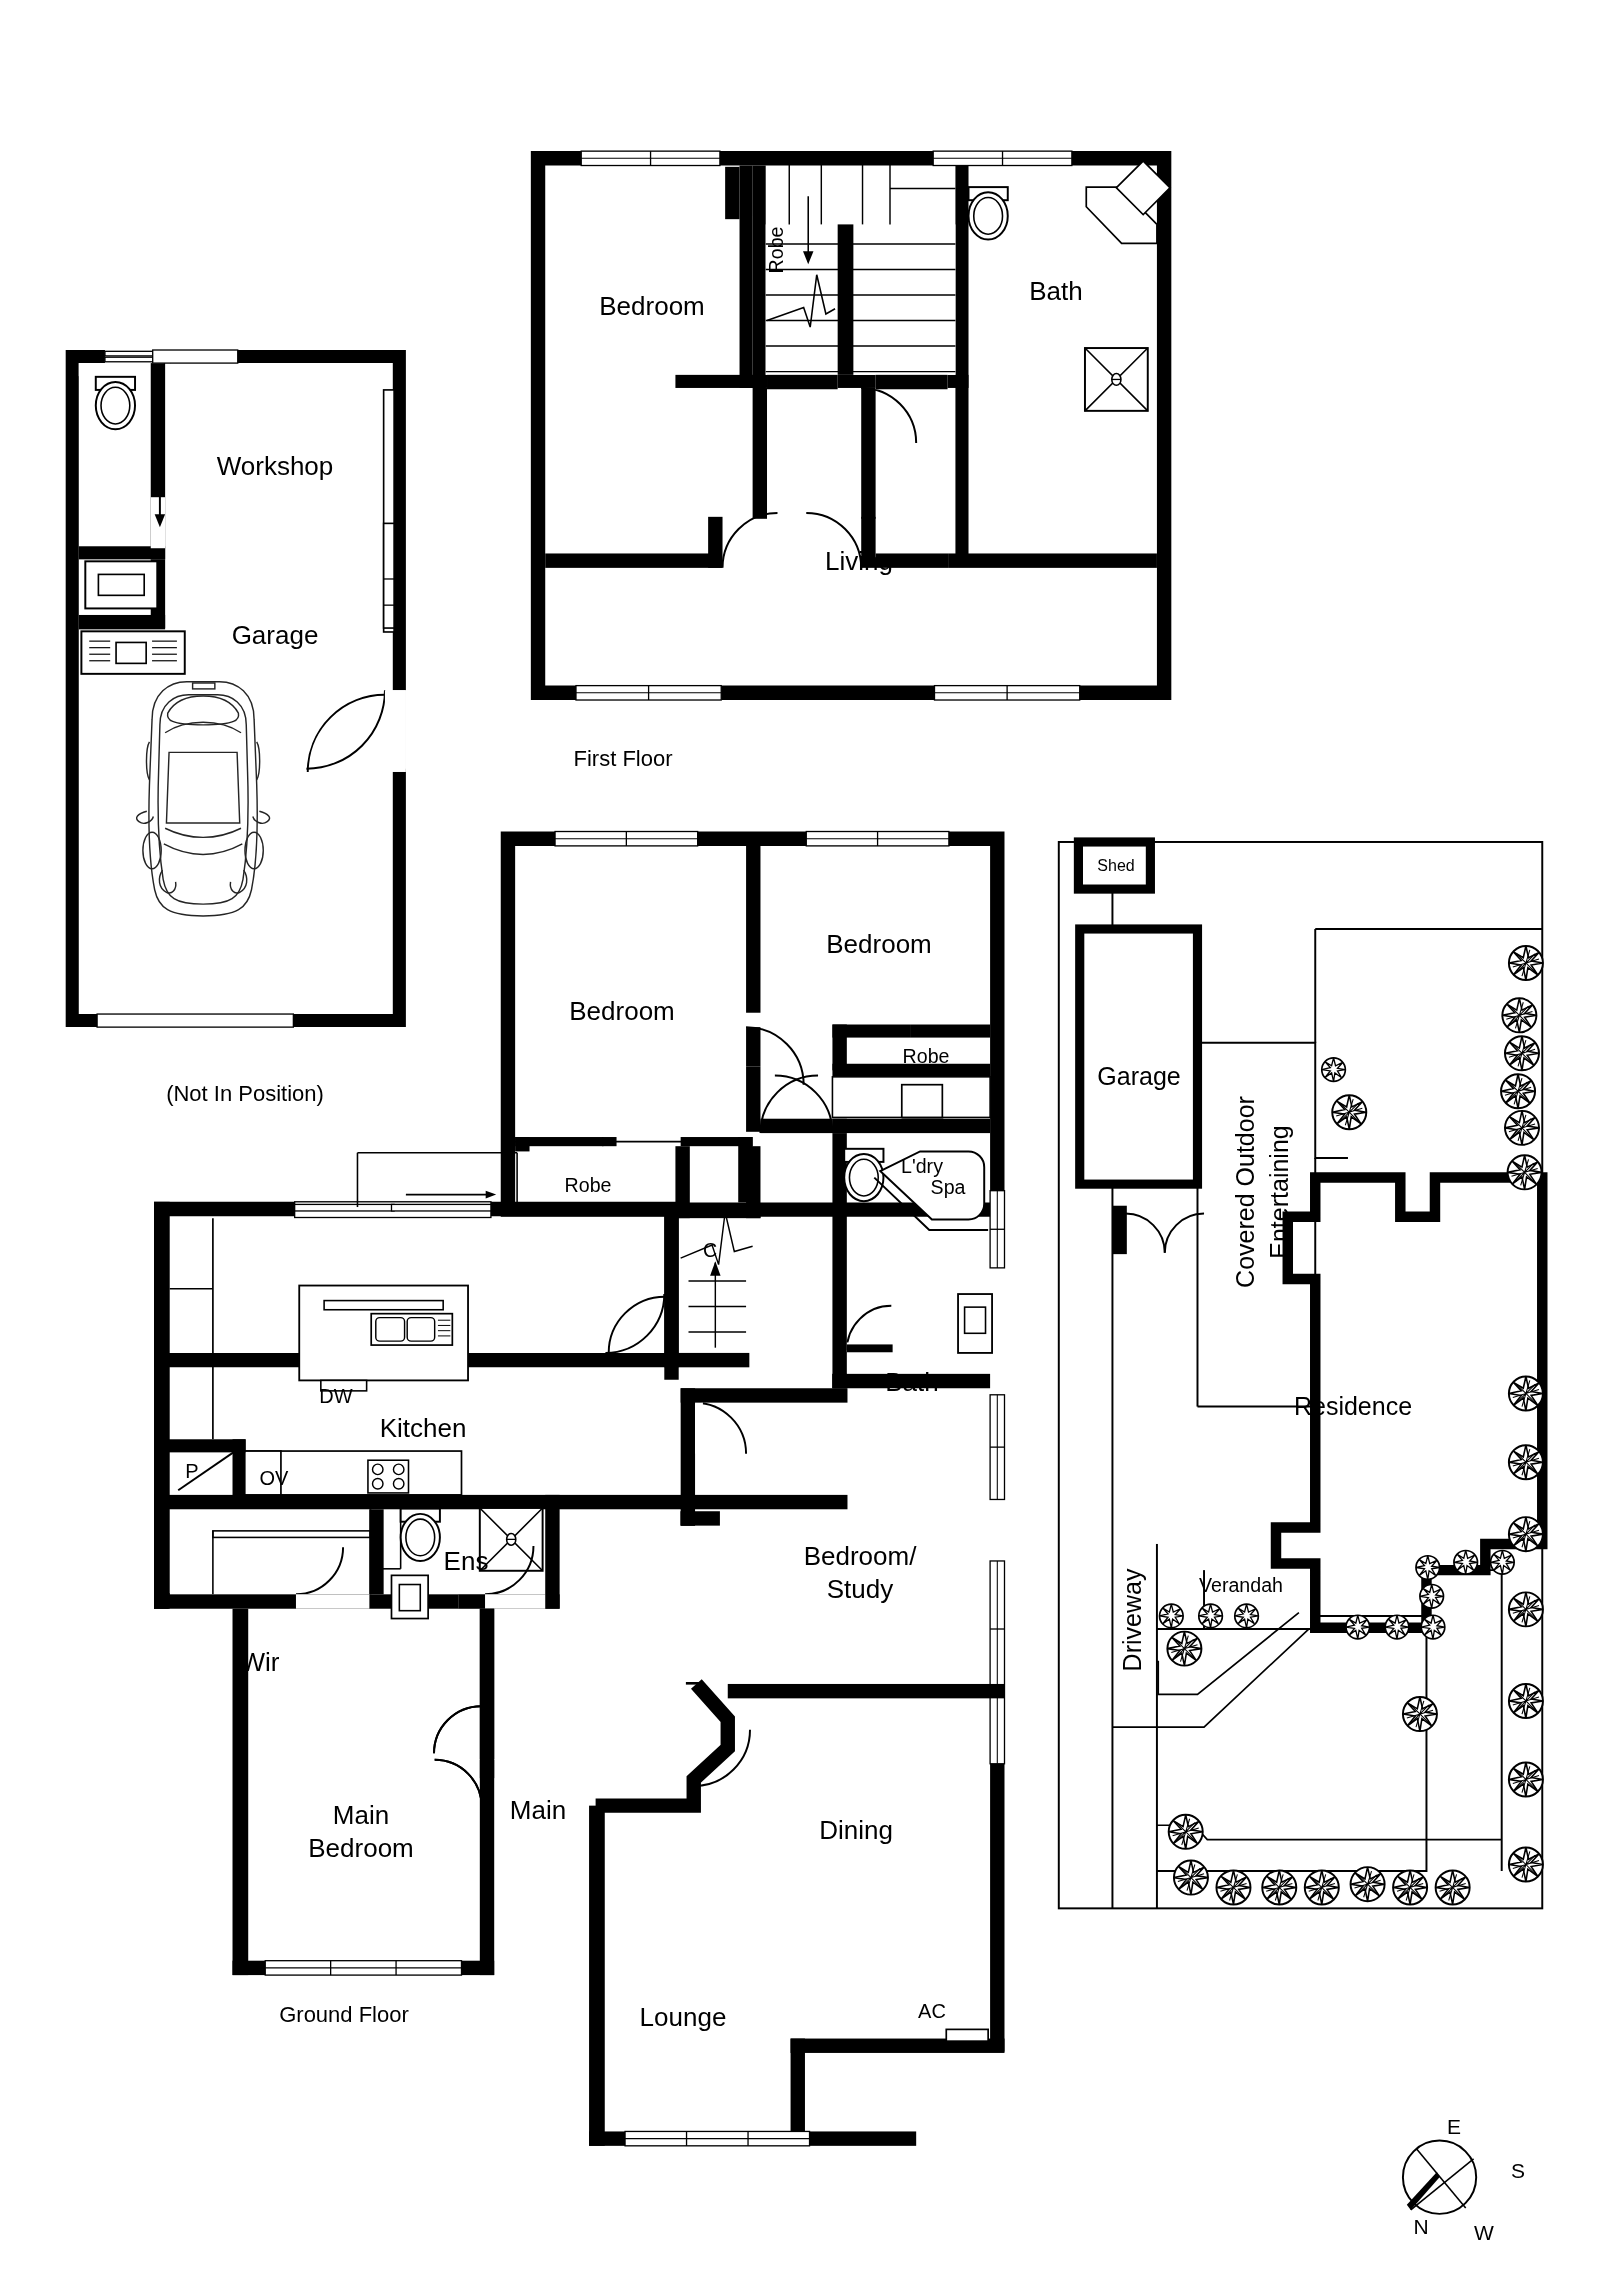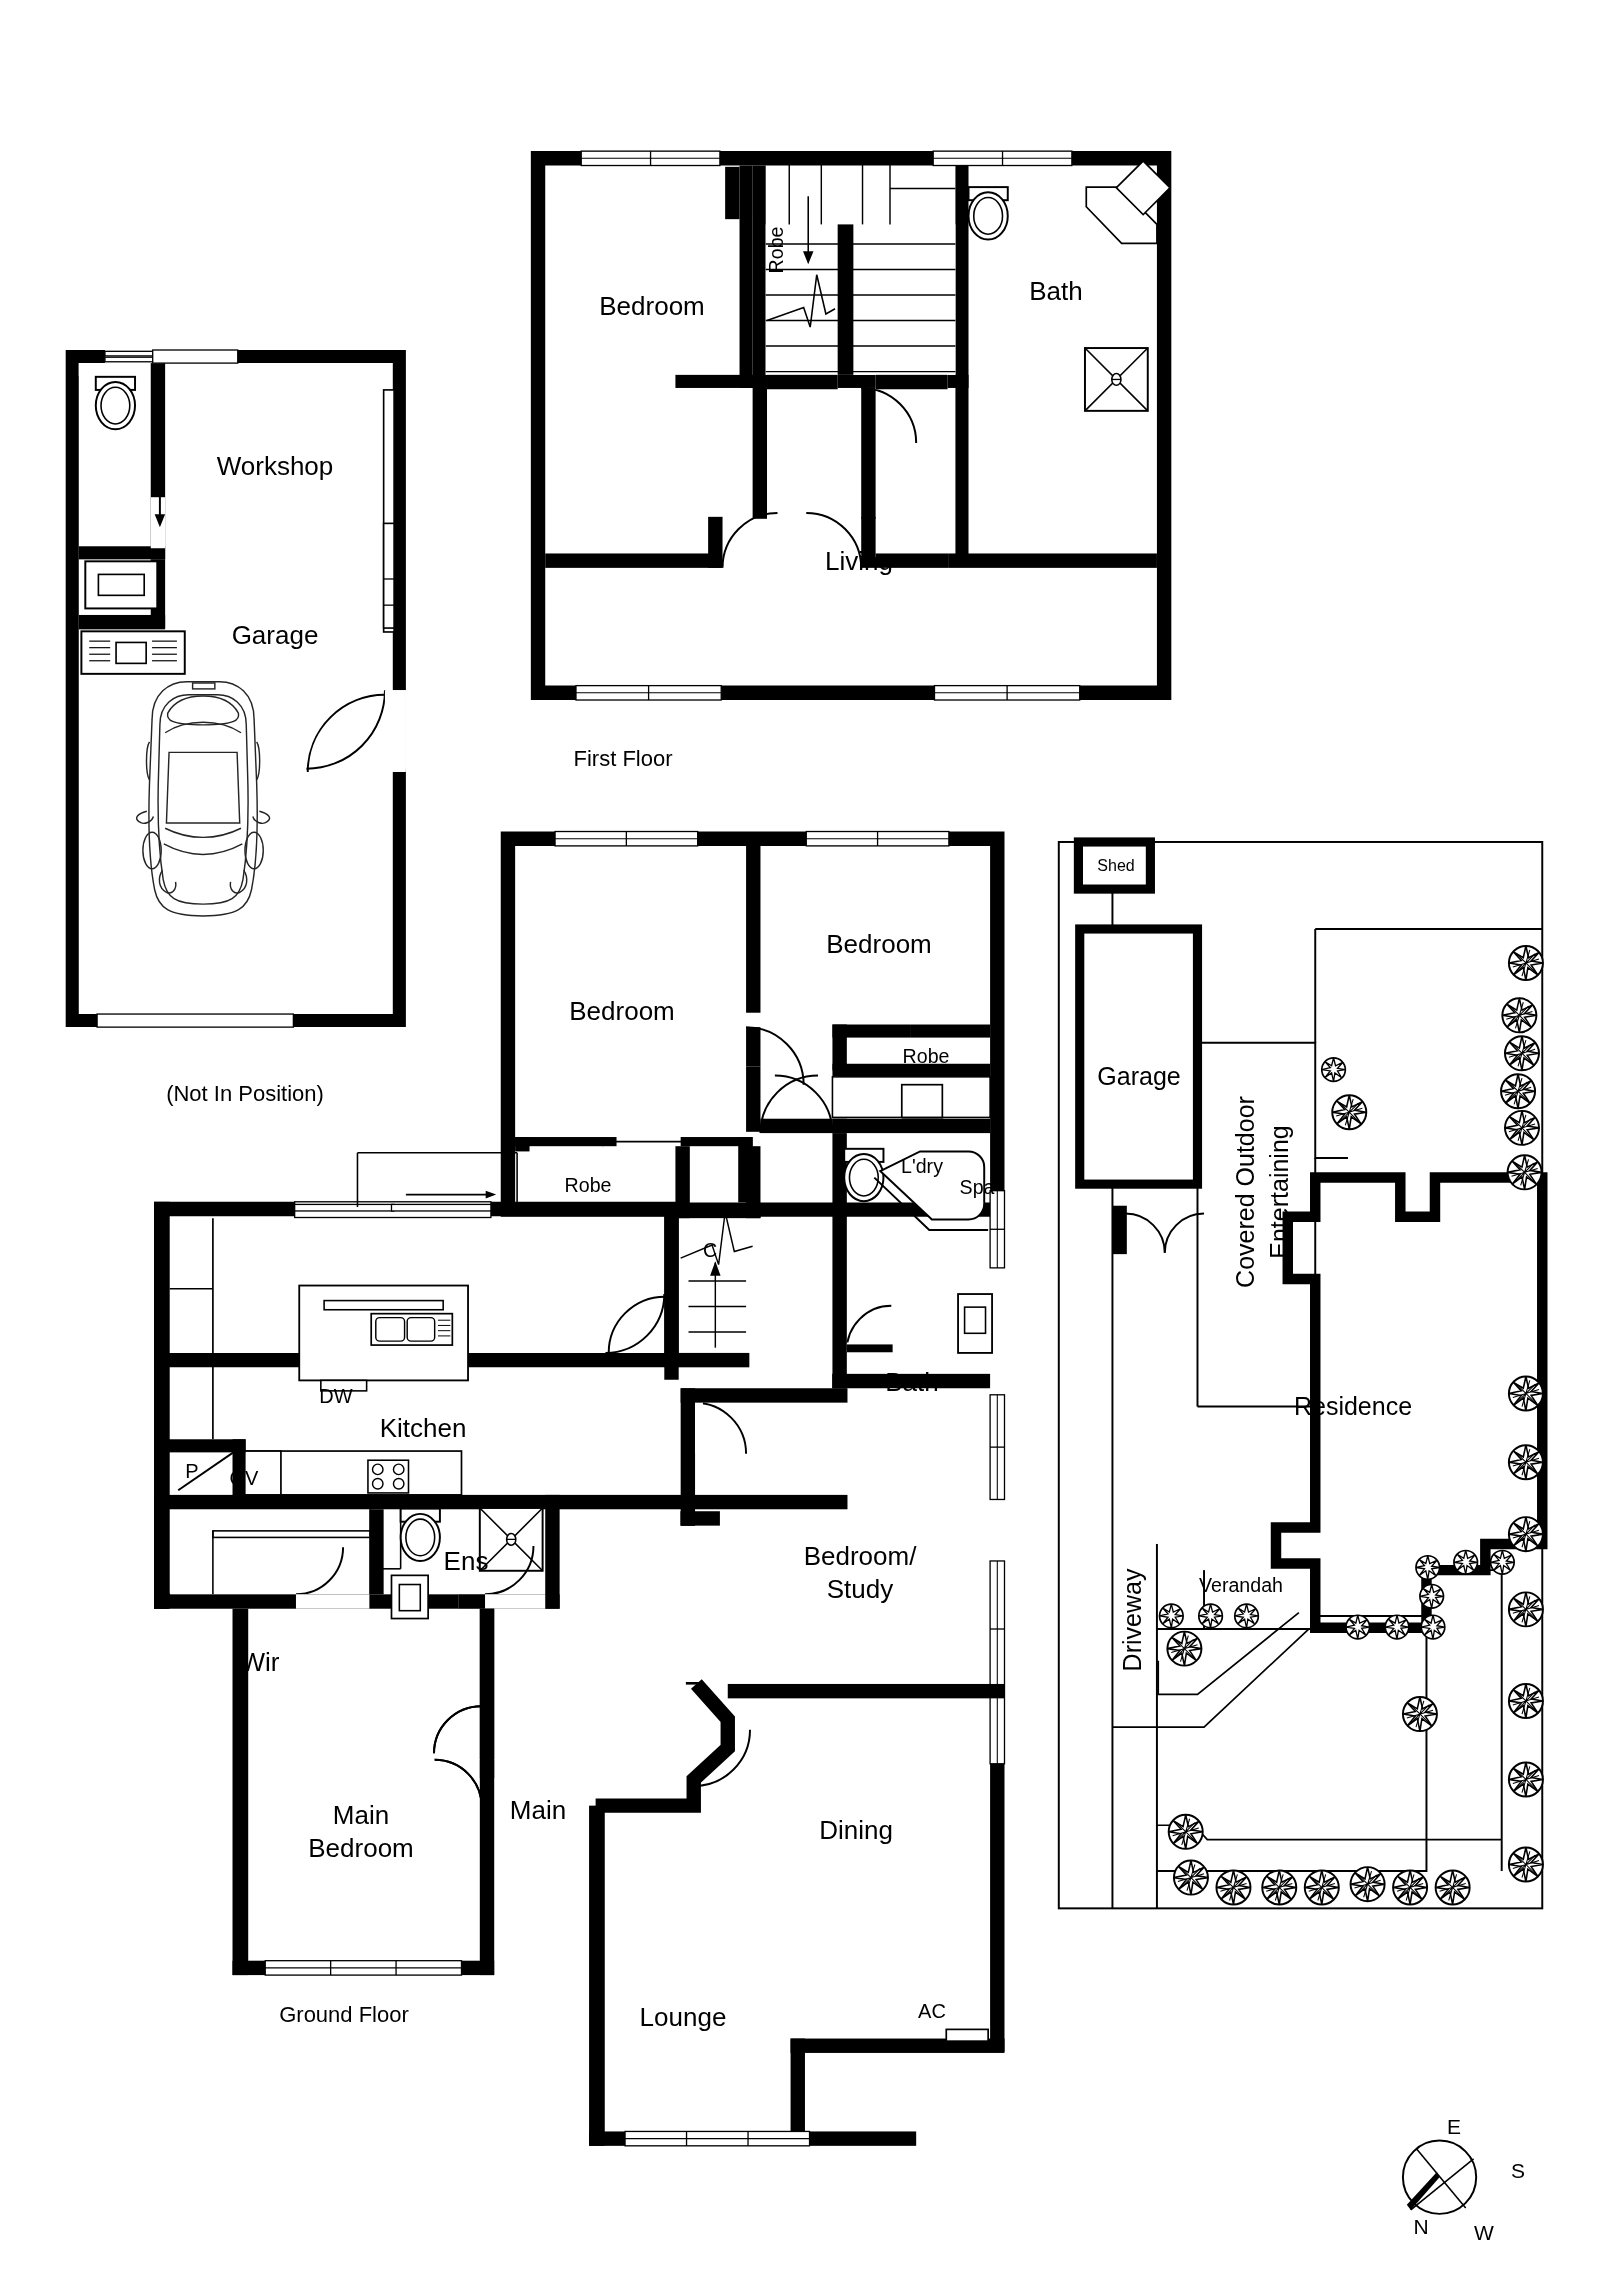--- a/index.html
+++ b/index.html
@@ -606,25 +606,25 @@
 
   <div class="lbl s-room" style="left:622px; top:1011px;">Bedroom</div>
   <div class="lbl s-room" style="left:879px; top:944px;">Bedroom</div>
   <div class="lbl s-small" style="left:588px; top:1186px;">Robe</div>
   <div class="lbl s-small" style="left:926px; top:1057px;">Robe</div>
   <div class="lbl s-small" style="left:922px; top:1167px;">L'dry</div>
   <div class="lbl s-small" style="left:710px; top:1251px;">C</div>
   <div class="lbl s-room" style="left:423px; top:1428px;">Kitchen</div>
   <div class="lbl s-tiny" style="left:336px; top:1397px;">DW</div>
   <div class="lbl s-tiny" style="left:192px; top:1472px;">P</div>
-  <div class="lbl s-tiny" style="left:244px; top:1479px;">OV</div>
+  <div class="lbl s-tiny" style="left:274px; top:1479px;">OV</div>
   <div class="lbl s-room" style="left:260px; top:1662px;">Wir</div>
   <div class="lbl s-room" style="left:466px; top:1561px;text-align:center;">Ens</div>
   <div class="lbl s-room" style="left:912px; top:1382px;">Bath</div>
-  <div class="lbl s-small" style="left:948px; top:1188px;margin-left:29px;">Spa</div>
+  <div class="lbl s-small" style="left:948px; top:1188px;">Spa</div>
   <div class="lbl s-room" style="left:860px; top:1556px;">Bedroom/</div>
   <div class="lbl s-room" style="left:860px; top:1589px;">Study</div>
   <div class="lbl s-room" style="left:361px; top:1815px;">Main</div>
   <div class="lbl s-room" style="left:361px; top:1848px;">Bedroom</div>
   <div class="lbl s-room" style="left:538px; top:1810px;">Main</div>
   <div class="lbl s-room" style="left:856px; top:1830px;">Dining</div>
   <div class="lbl s-room" style="left:683px; top:2017px;">Lounge</div>
   <div class="lbl s-tiny" style="left:932px; top:2012px;">AC</div>
   <div class="lbl s-floor" style="left:344px; top:2015px;">Ground Floor</div>
 

